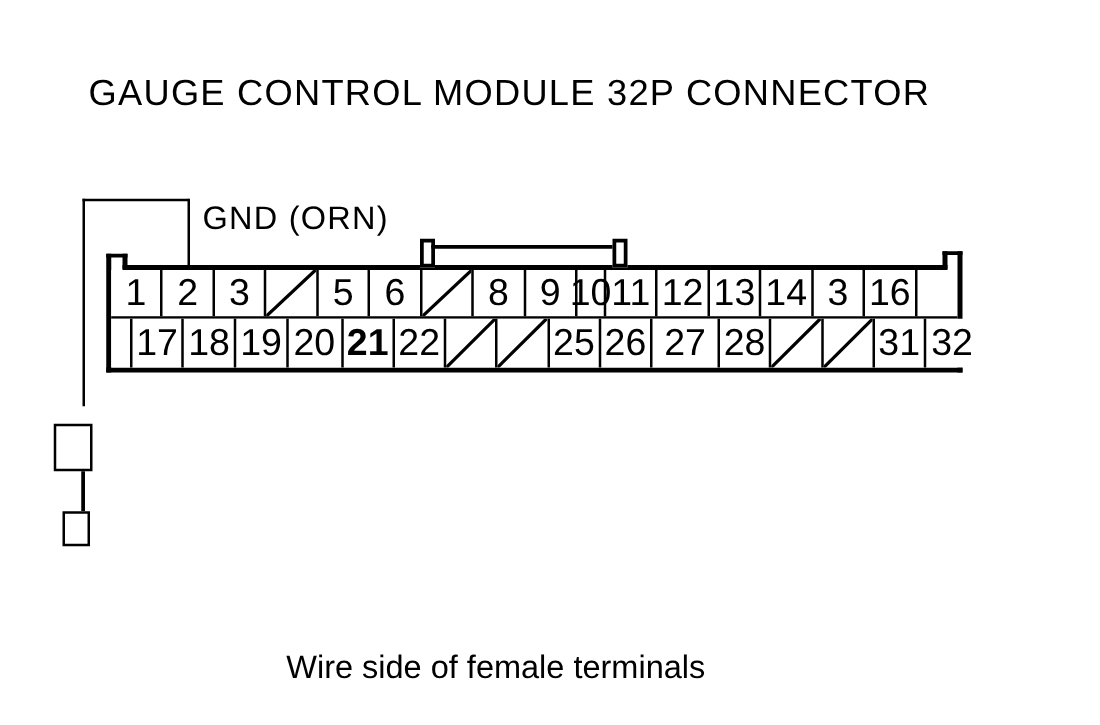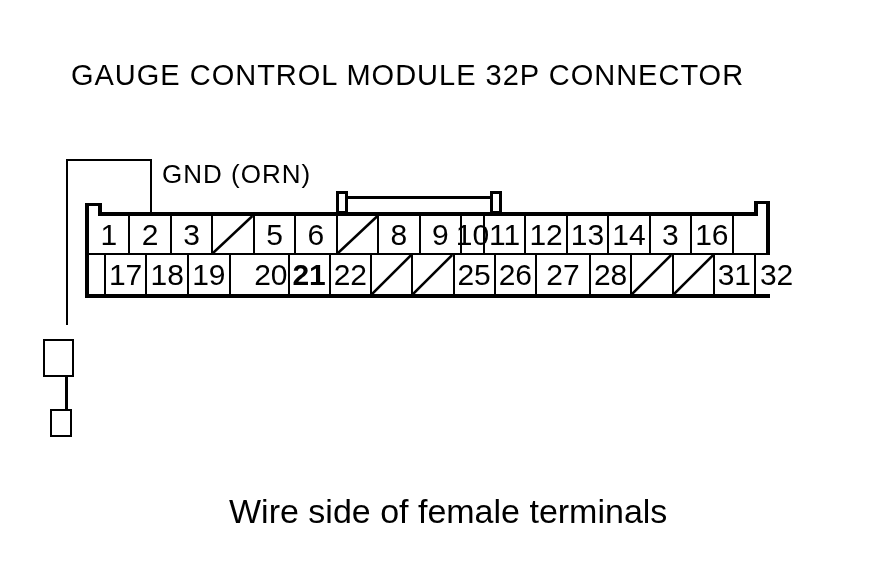--- a/index.html
+++ b/index.html
@@ -3,21 +3,21 @@
 <meta charset="utf-8">
 <style>
   html,body{margin:0;padding:0;}
   body{font-family:"Liberation Sans",sans-serif;}
   #canvas{position:relative;width:880px;height:580px;overflow:hidden;background:#fff;color:#000;}
 
   
   .title{position:absolute;left:15px;top:59px;width:785px;text-align:center;
          font-size:29px;letter-spacing:1px;white-space:nowrap;}
   .wire-label{position:absolute;left:162px;top:159px;font-size:26px;letter-spacing:1px;white-space:nowrap;}
-  .caption{position:absolute;left:229px;top:492px;font-size:34px;white-space:nowrap;}
+  .caption{position:absolute;left:229px;top:518px;font-size:26px;white-space:nowrap;}
 
   
   .bar{position:absolute;background:#000;}
 
   
   .wire-h   {left:66px;top:159px;width:85px;height:2px;}
   .wire-pin2{left:150px;top:159px;width:2px;height:54px;}
   .wire-left{left:66px;top:159px;width:2px;height:166px;}
   .wire-link{left:65px;top:377px;width:3px;height:32px;}
   .sym-box{position:absolute;background:#fff;border:2px solid #000;box-sizing:border-box;}
@@ -142,21 +142,21 @@
       <div class="cell" style="width: 17px;"></div>
       <div class="cell" style="width: 41.25px;">
         <span>17</span>
       </div>
       <div class="cell" style="width: 42px; align-items: center;">
         <span>18</span>
       </div>
       <div class="cell" style="width: 41.25px;">
         <span>19</span>
       </div>
-      <div class="cell" style="width: 59px; justify-content: flex-end;">
+      <div class="cell" style="width: 44px;">
         <span>20</span>
       </div>
       <div class="cell" style="width: 41.25px; font-weight: bold;">
         <span>21</span>
       </div>
       <div class="cell" style="width: 41.25px;">
         <span>22</span>
       </div>
       <div class="cell" style="width: 41.25px;">
         <svg>

